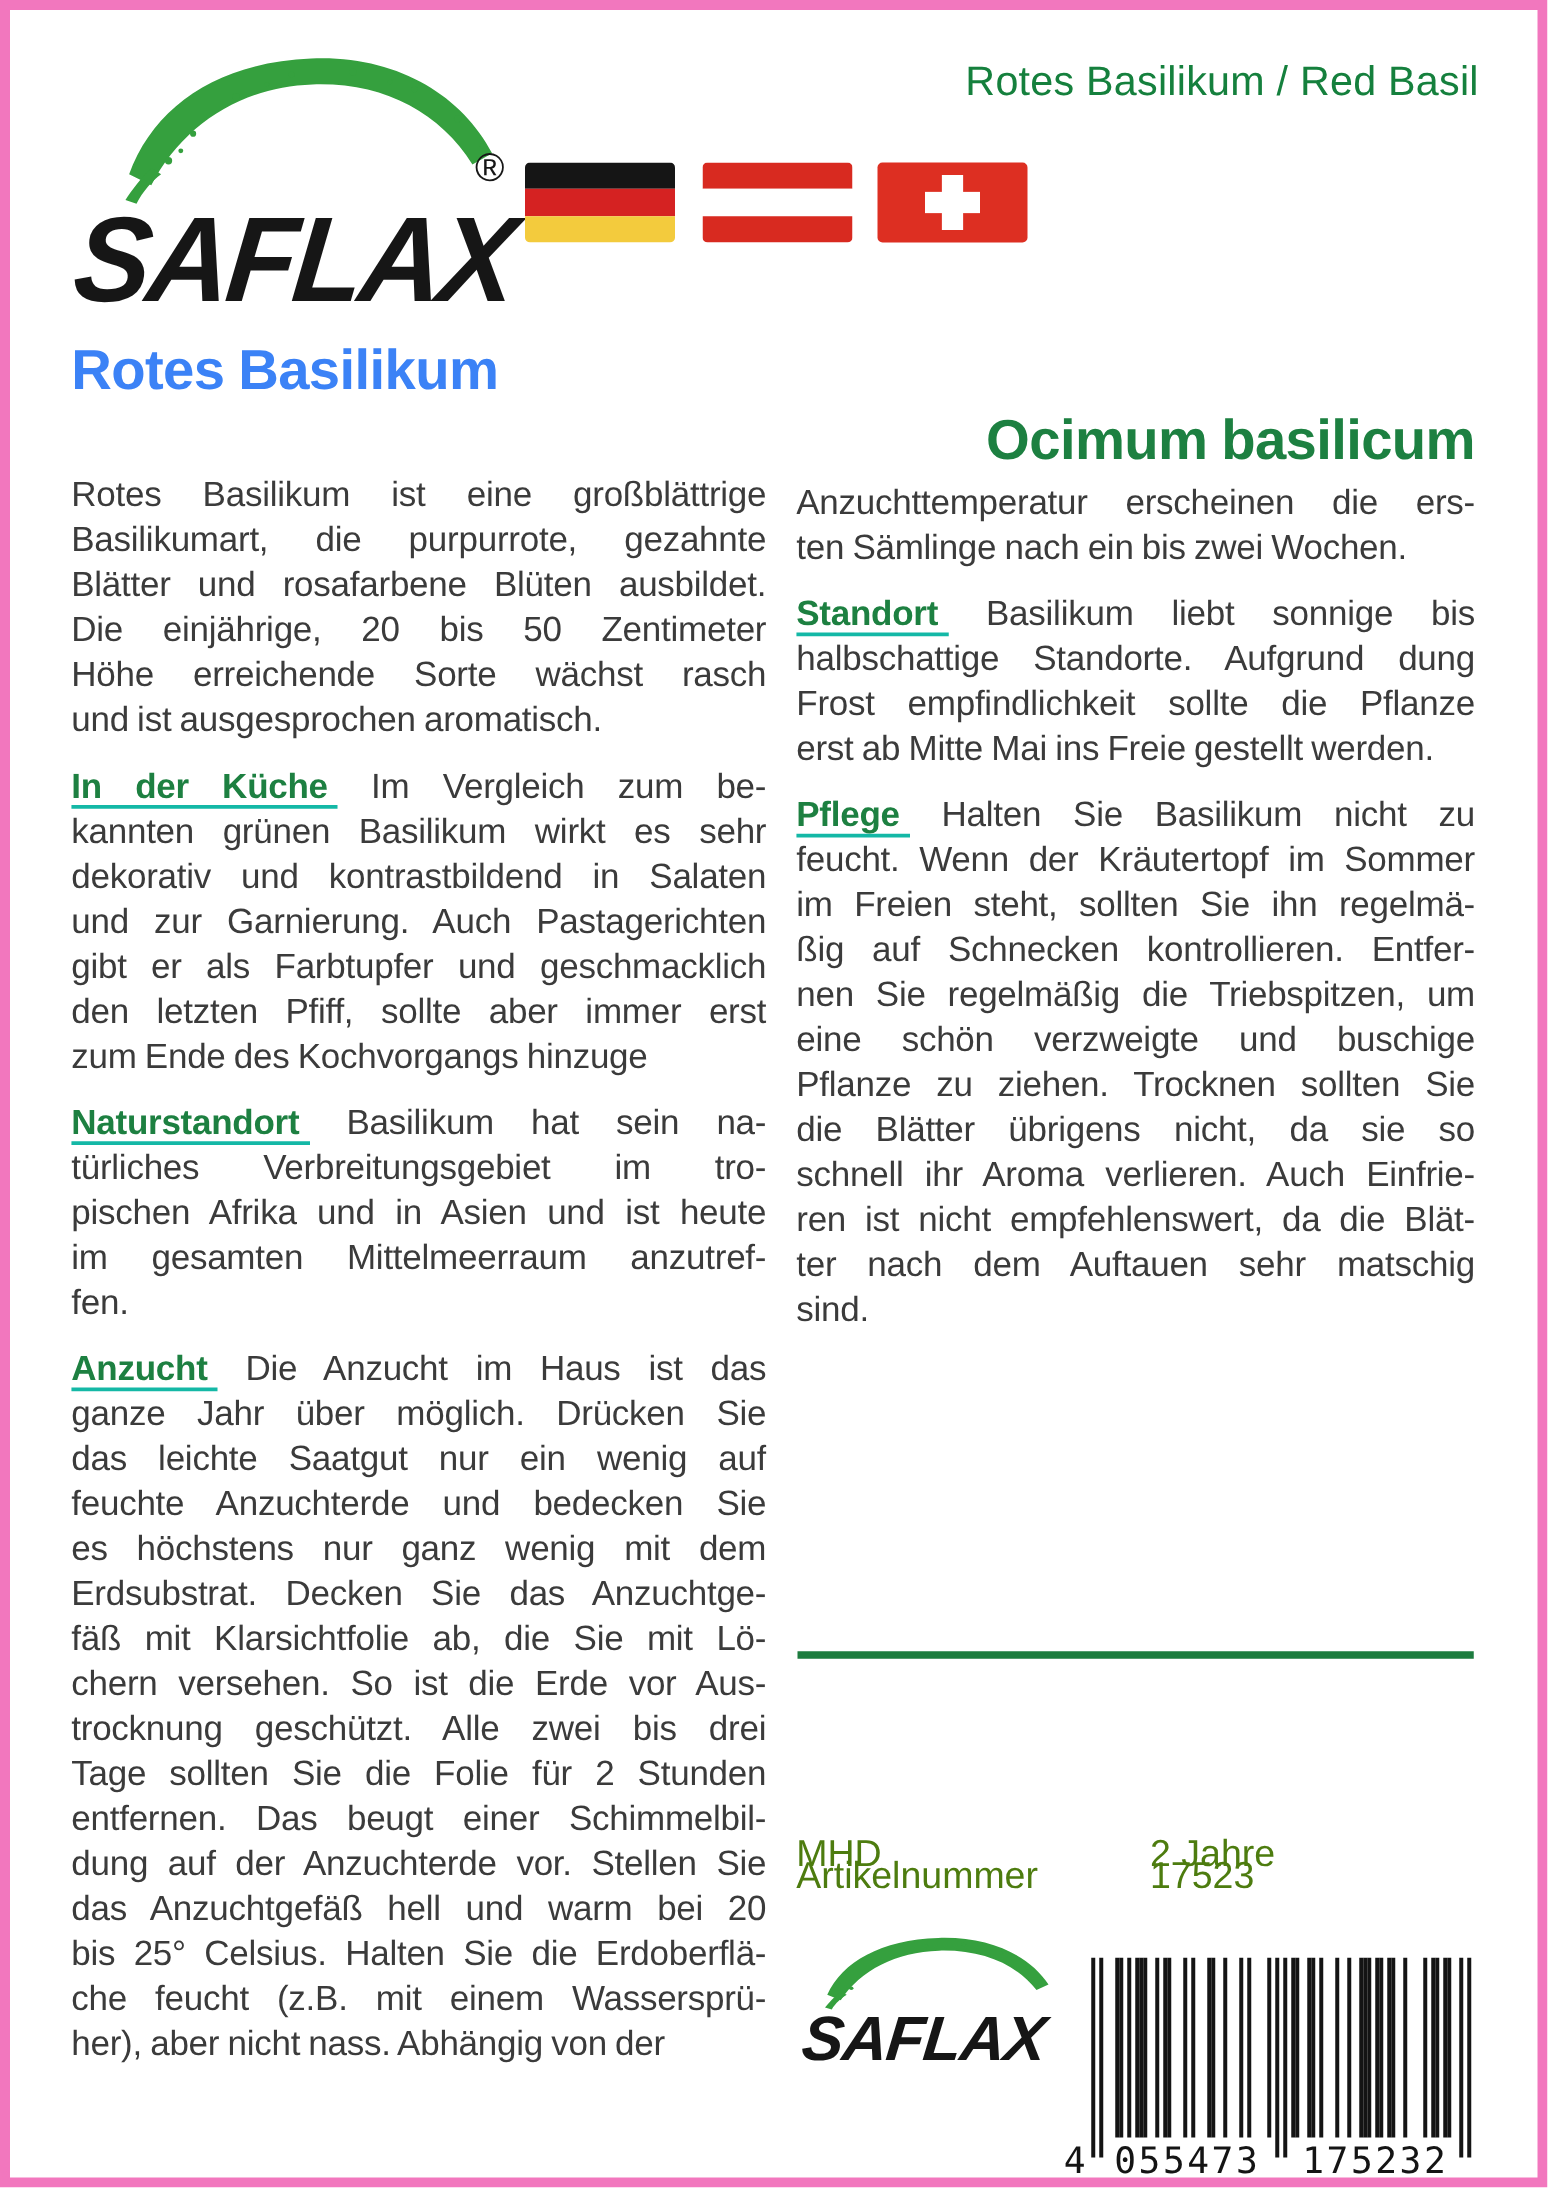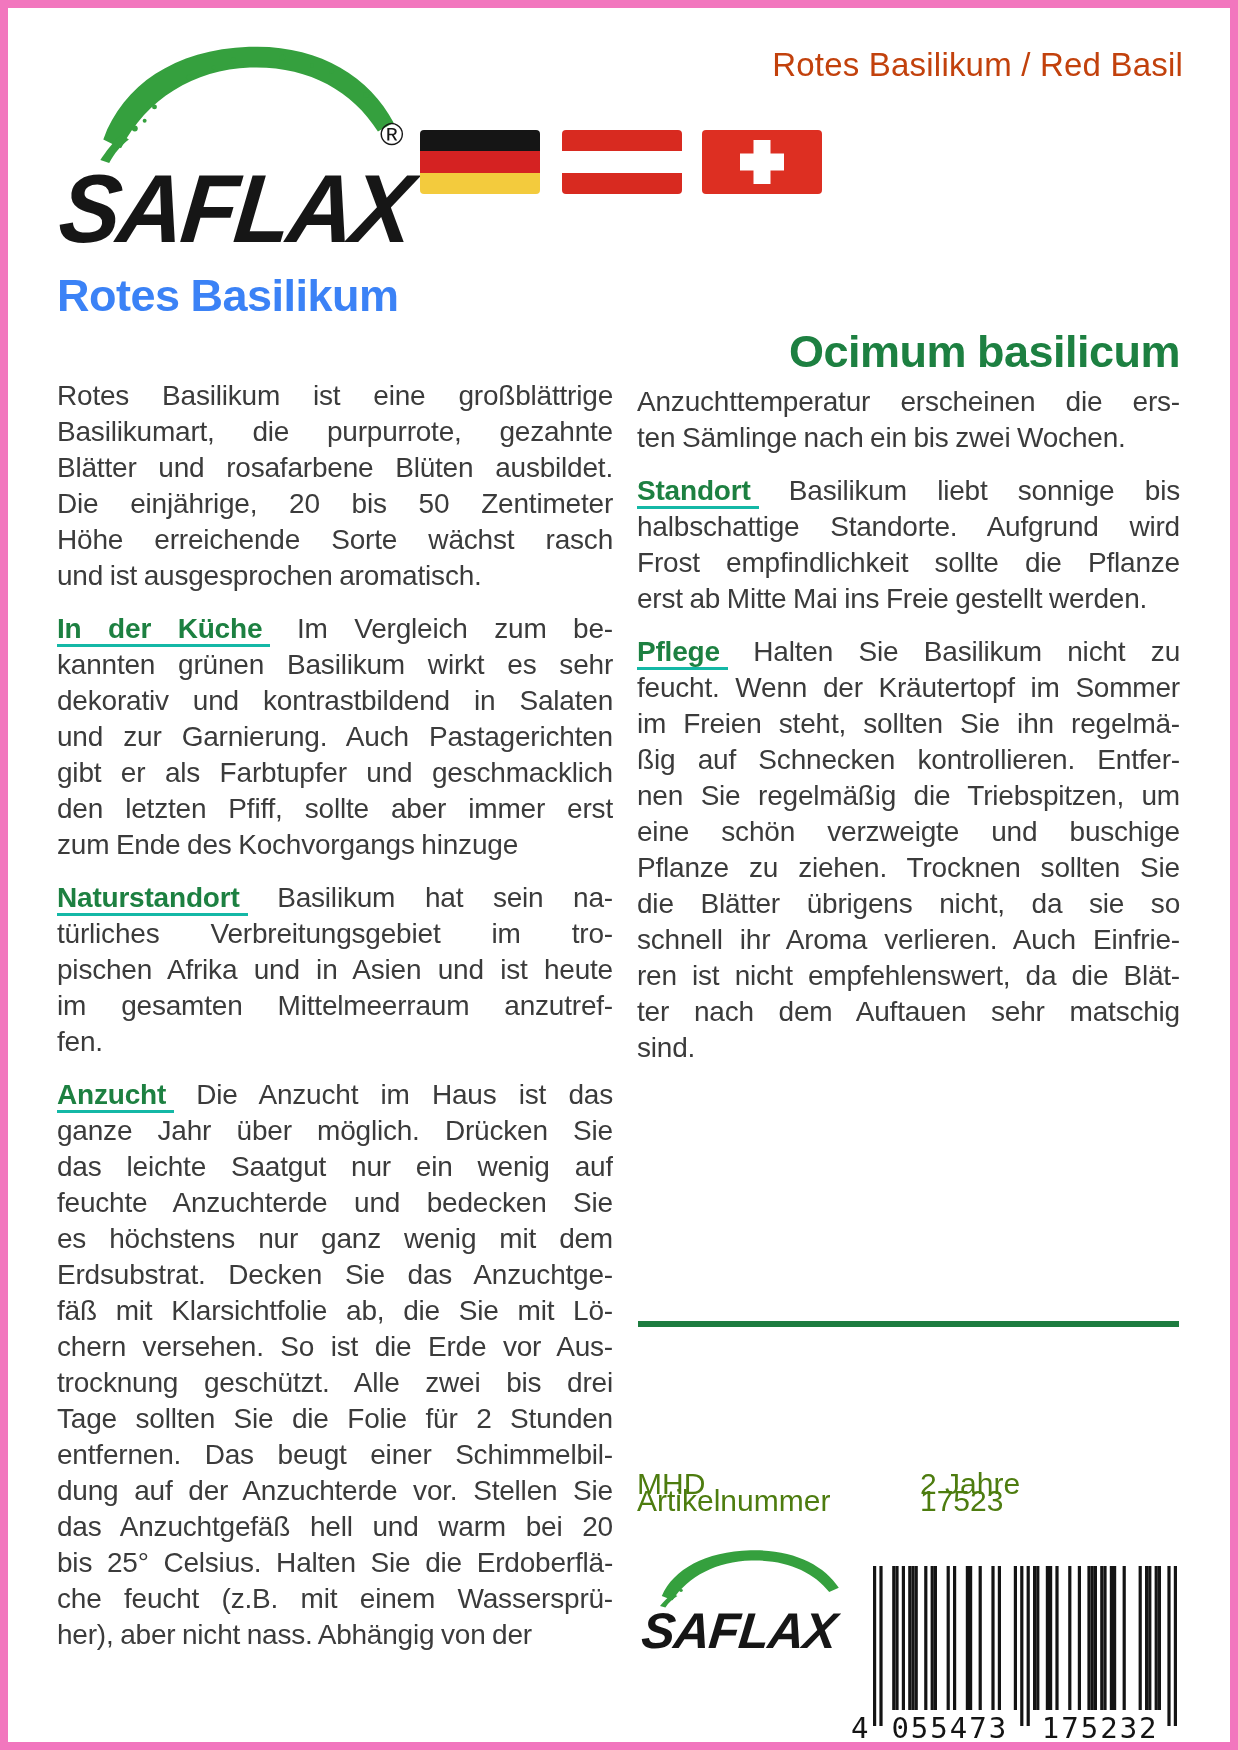--- a/index.html
+++ b/index.html
@@ -27,21 +27,21 @@
   .flag{position:absolute;top:122px;width:120px;height:64px;border-radius:4px;overflow:hidden;}
   .flag-de{left:412px;}
   .flag-at{left:554px;}
   .flag-ch{left:694px;}
   .stripe{position:absolute;left:0;width:100%;height:33.4%;}
   .ch-cross-v{position:absolute;left:50%;top:50%;width:17px;height:44px;transform:translate(-50%,-50%);background:#fff;}
   .ch-cross-h{position:absolute;left:50%;top:50%;width:44px;height:17px;transform:translate(-50%,-50%);background:#fff;}
   
   .header-title{
     position:absolute;top:38px;right:47px;
-    font-size:33px;color:#c2410c;letter-spacing:0.2px;
+    font-size:33px;color:#15803d;letter-spacing:0.2px;
   }
   
   .col{position:absolute;font-size:28px;line-height:36px;letter-spacing:-0.2px;word-spacing:-1px;}
   .col-left{left:49px;top:262px;width:556px;}
   .col-right{left:629px;top:262px;width:543px;}
   .col-title{
     font-size:45px;line-height:52px;font-weight:bold;
     color:#3b82f6;margin:0 0 56px 0;letter-spacing:-0.5px;
   }
   .col-title-right{
@@ -165,21 +165,21 @@
 
   <div class="col col-right">
     <h2 class="col-title-right">Ocimum basilicum</h2>
     <div>
         <div class="para">
           <div class="line">Anzuchttemperatur erscheinen die ers-</div>
           <div class="line last">ten Sämlinge nach ein bis zwei Wochen.</div>
         </div>
         <div class="para">
           <div class="line"><span class="inline-head">Standort</span> Basilikum liebt sonnige bis</div>
-          <div class="line">halbschattige Standorte. Aufgrund wird</div>
+          <div class="line">halbschattige Standorte. Aufgrund dung</div>
           <div class="line">Frost empfindlichkeit sollte die Pflanze</div>
           <div class="line last">erst ab Mitte Mai ins Freie gestellt werden.</div>
         </div>
         <div class="para">
           <div class="line"><span class="inline-head">Pflege</span> Halten Sie Basilikum nicht zu</div>
           <div class="line">feucht. Wenn der Kräutertopf im Sommer</div>
           <div class="line">im Freien steht, sollten Sie ihn regelmä-</div>
           <div class="line">ßig auf Schnecken kontrollieren. Entfer-</div>
           <div class="line">nen Sie regelmäßig die Triebspitzen, um</div>
           <div class="line">eine schön verzweigte und buschige</div>

